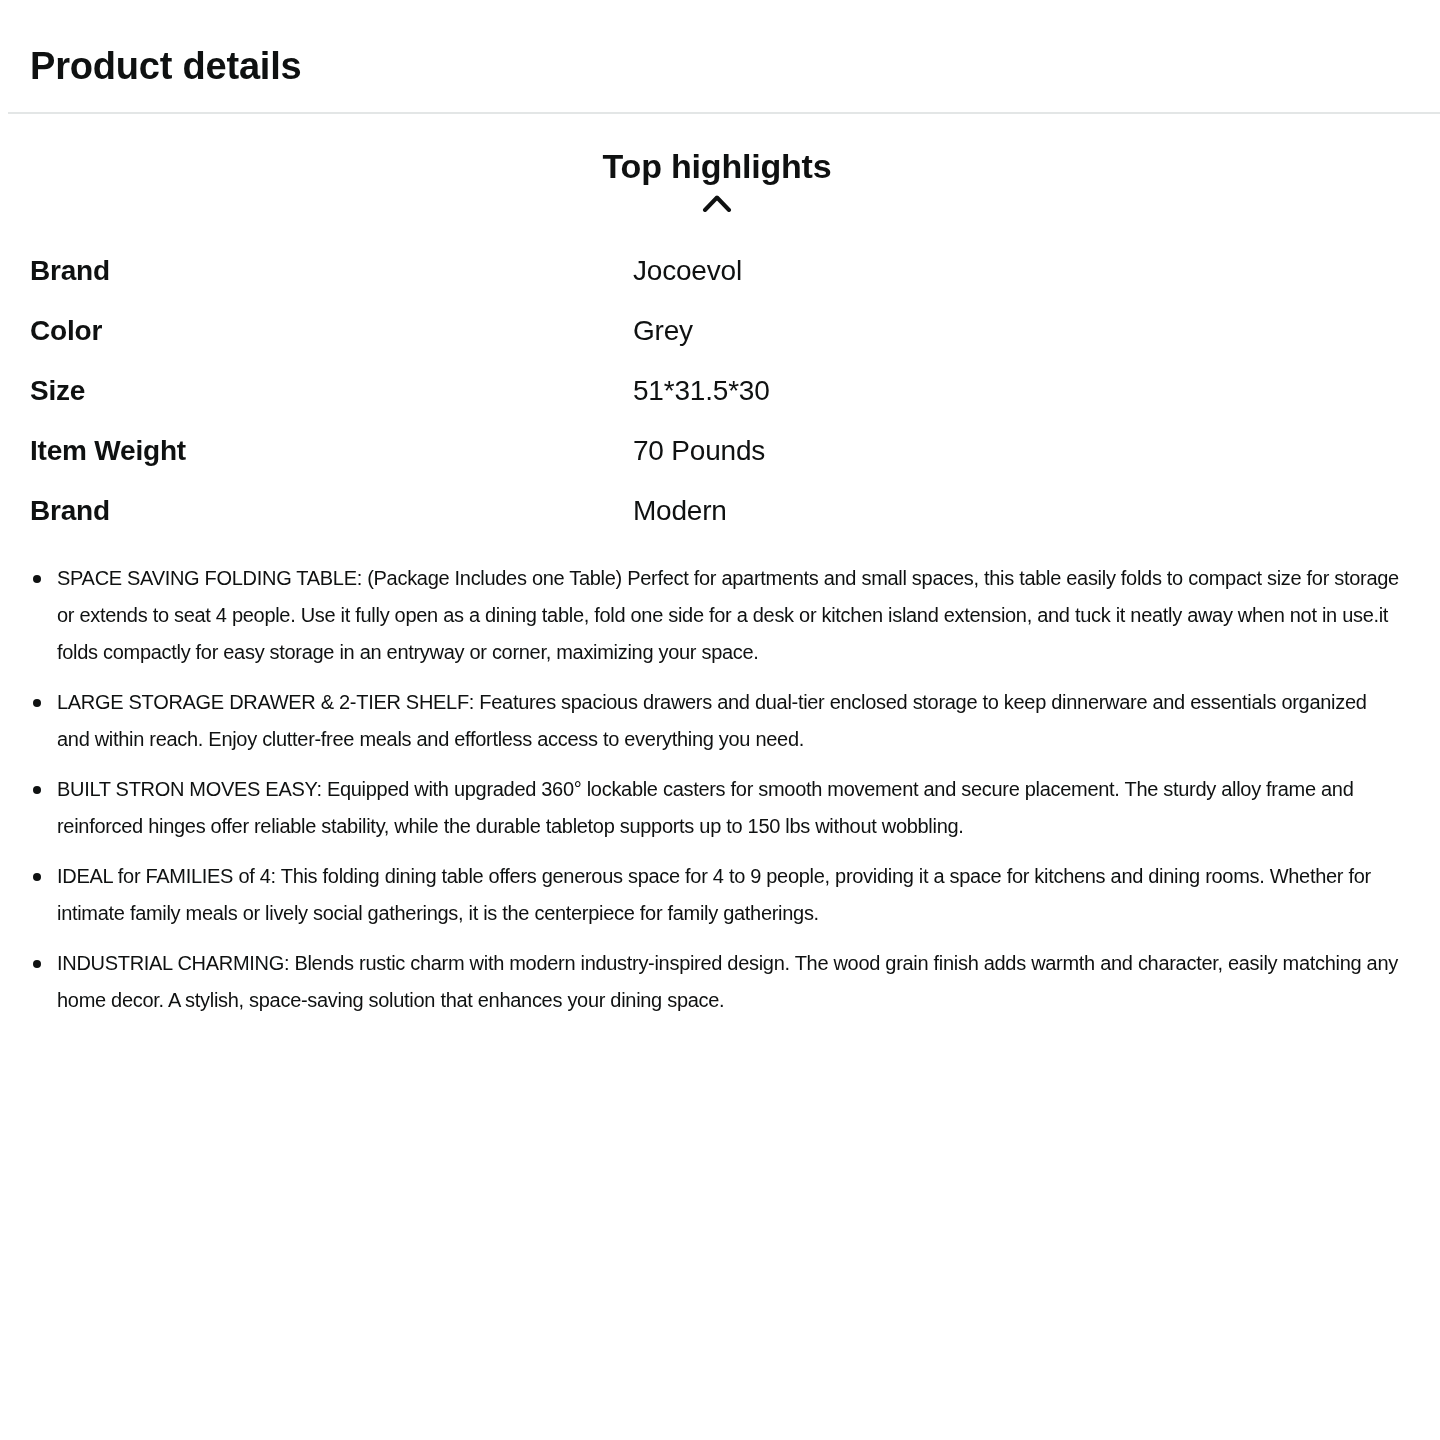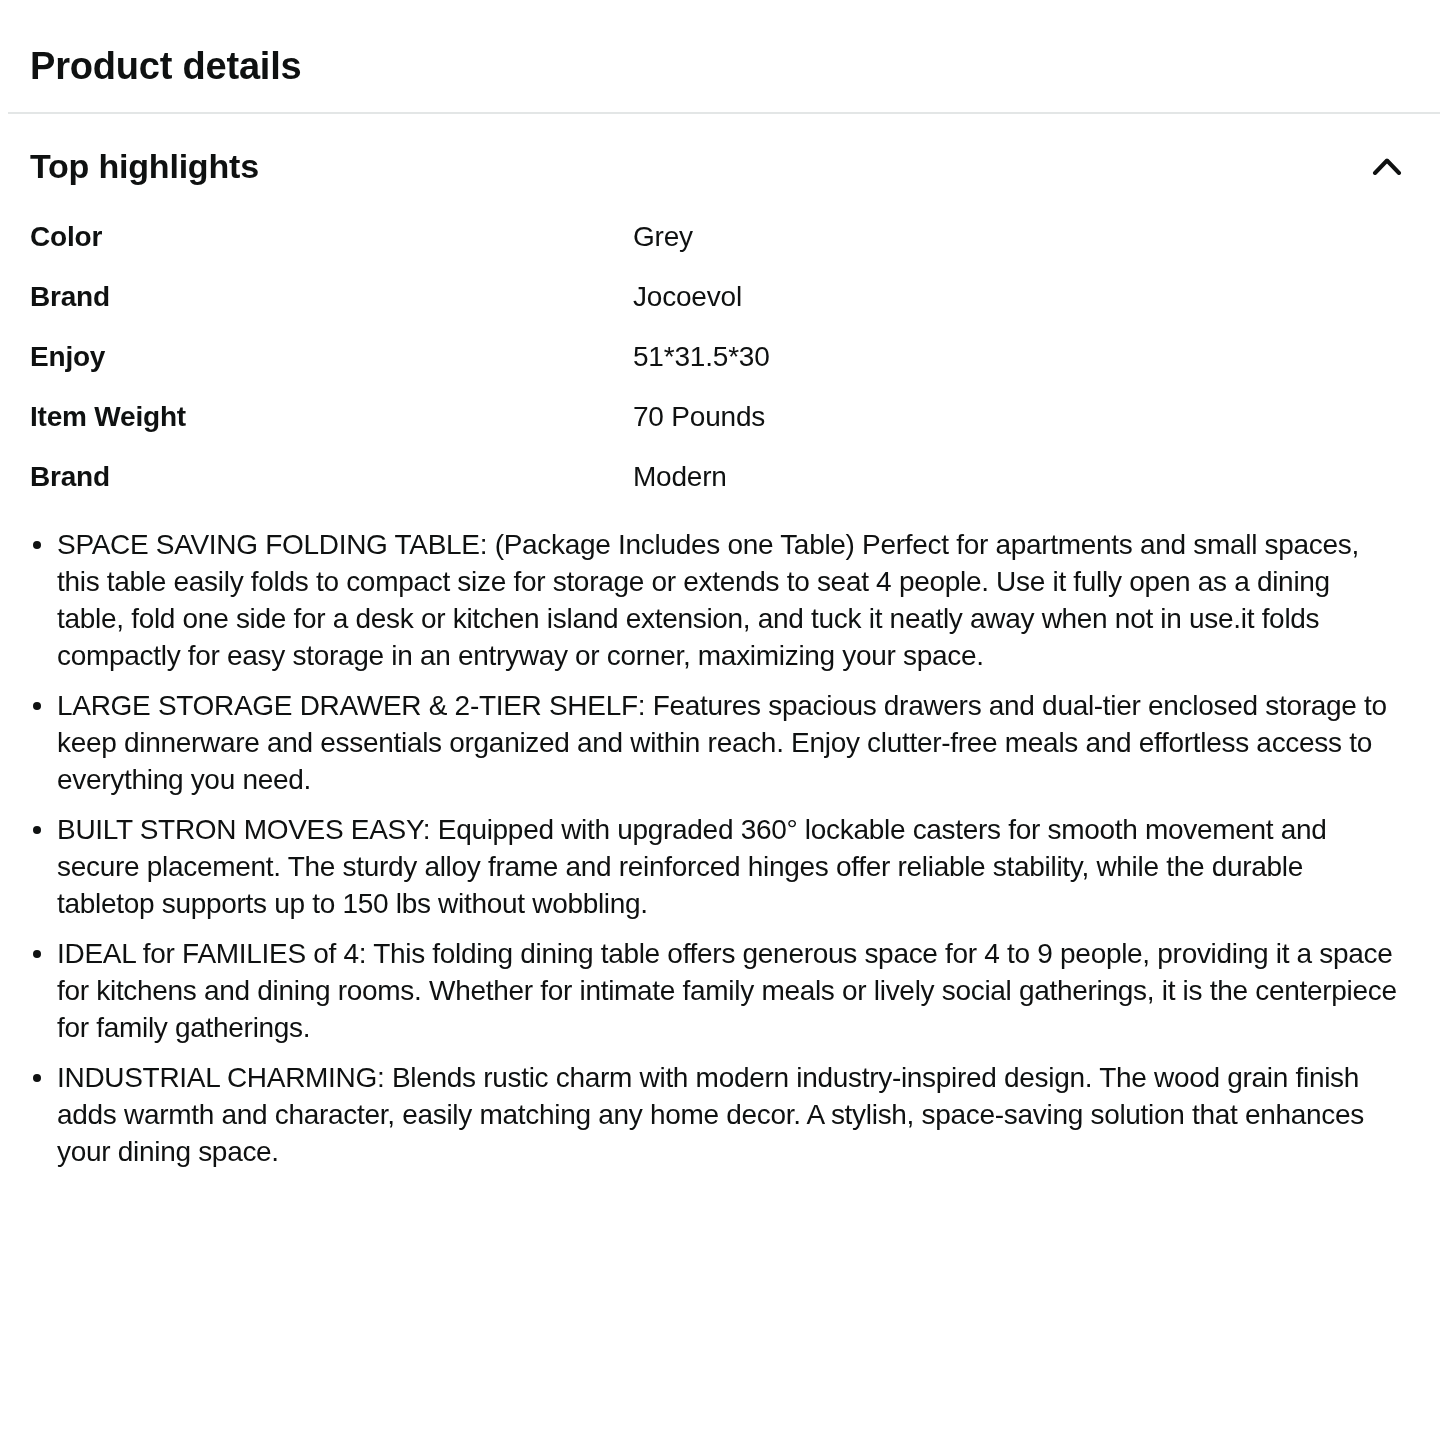--- a/index.html
+++ b/index.html
@@ -29,20 +29,21 @@
     border: none;
     border-top: 2px solid #E3E6E6;
     margin: 26px 0 0 8px;
   }
   .section-header {
     display: flex;
     align-items: center;
     justify-content: space-between;
     padding: 32px 36px 0 30px;
     cursor: pointer;
+    flex-direction: column;
   }
   .section-title {
     font-size: 34px;
     font-weight: 700;
     line-height: 40px;
     margin: 0;
     letter-spacing: -0.2px;
   }
   .chevron {
     display: inline-flex;
@@ -71,21 +72,21 @@
     flex: 1;
     font-weight: 400;
   }
   .bullets {
     list-style: none;
     margin: 34px 40px 0 57px;
     padding: 0;
   }
   .bullets li {
     position: relative;
-    font-size: 28px;
+    font-size: 20px;
     line-height: 37px;
     letter-spacing: -0.3px;
     margin-bottom: 13px;
   }
   .bullets li::before {
     content: "";
     position: absolute;
     left: -24px;
     top: 15px;
     width: 8px;
@@ -109,29 +110,29 @@
       <h2 class="section-title">Top highlights</h2>
       <span class="chevron">
         <svg width="30" height="18" viewBox="0 0 30 18" aria-hidden="true">
           <path d="M3 16 L15 3.5 L27 16" fill="none" stroke="#0F1111" stroke-width="4" stroke-linecap="round" stroke-linejoin="round"></path>
         </svg>
       </span>
     </div>
 
     <div class="spec-table">
       <div class="spec-row">
+        <div class="spec-label">Brand</div>
+        <div class="spec-value">Jocoevol</div>
+      </div>
+      <div class="spec-row">
         <div class="spec-label">Color</div>
         <div class="spec-value">Grey</div>
       </div>
       <div class="spec-row">
-        <div class="spec-label">Brand</div>
-        <div class="spec-value">Jocoevol</div>
-      </div>
-      <div class="spec-row">
-        <div class="spec-label">Enjoy</div>
+        <div class="spec-label">Size</div>
         <div class="spec-value">51*31.5*30</div>
       </div>
       <div class="spec-row">
         <div class="spec-label">Item Weight</div>
         <div class="spec-value">70 Pounds</div>
       </div>
       <div class="spec-row">
         <div class="spec-label">Brand</div>
         <div class="spec-value">Modern</div>
       </div>

